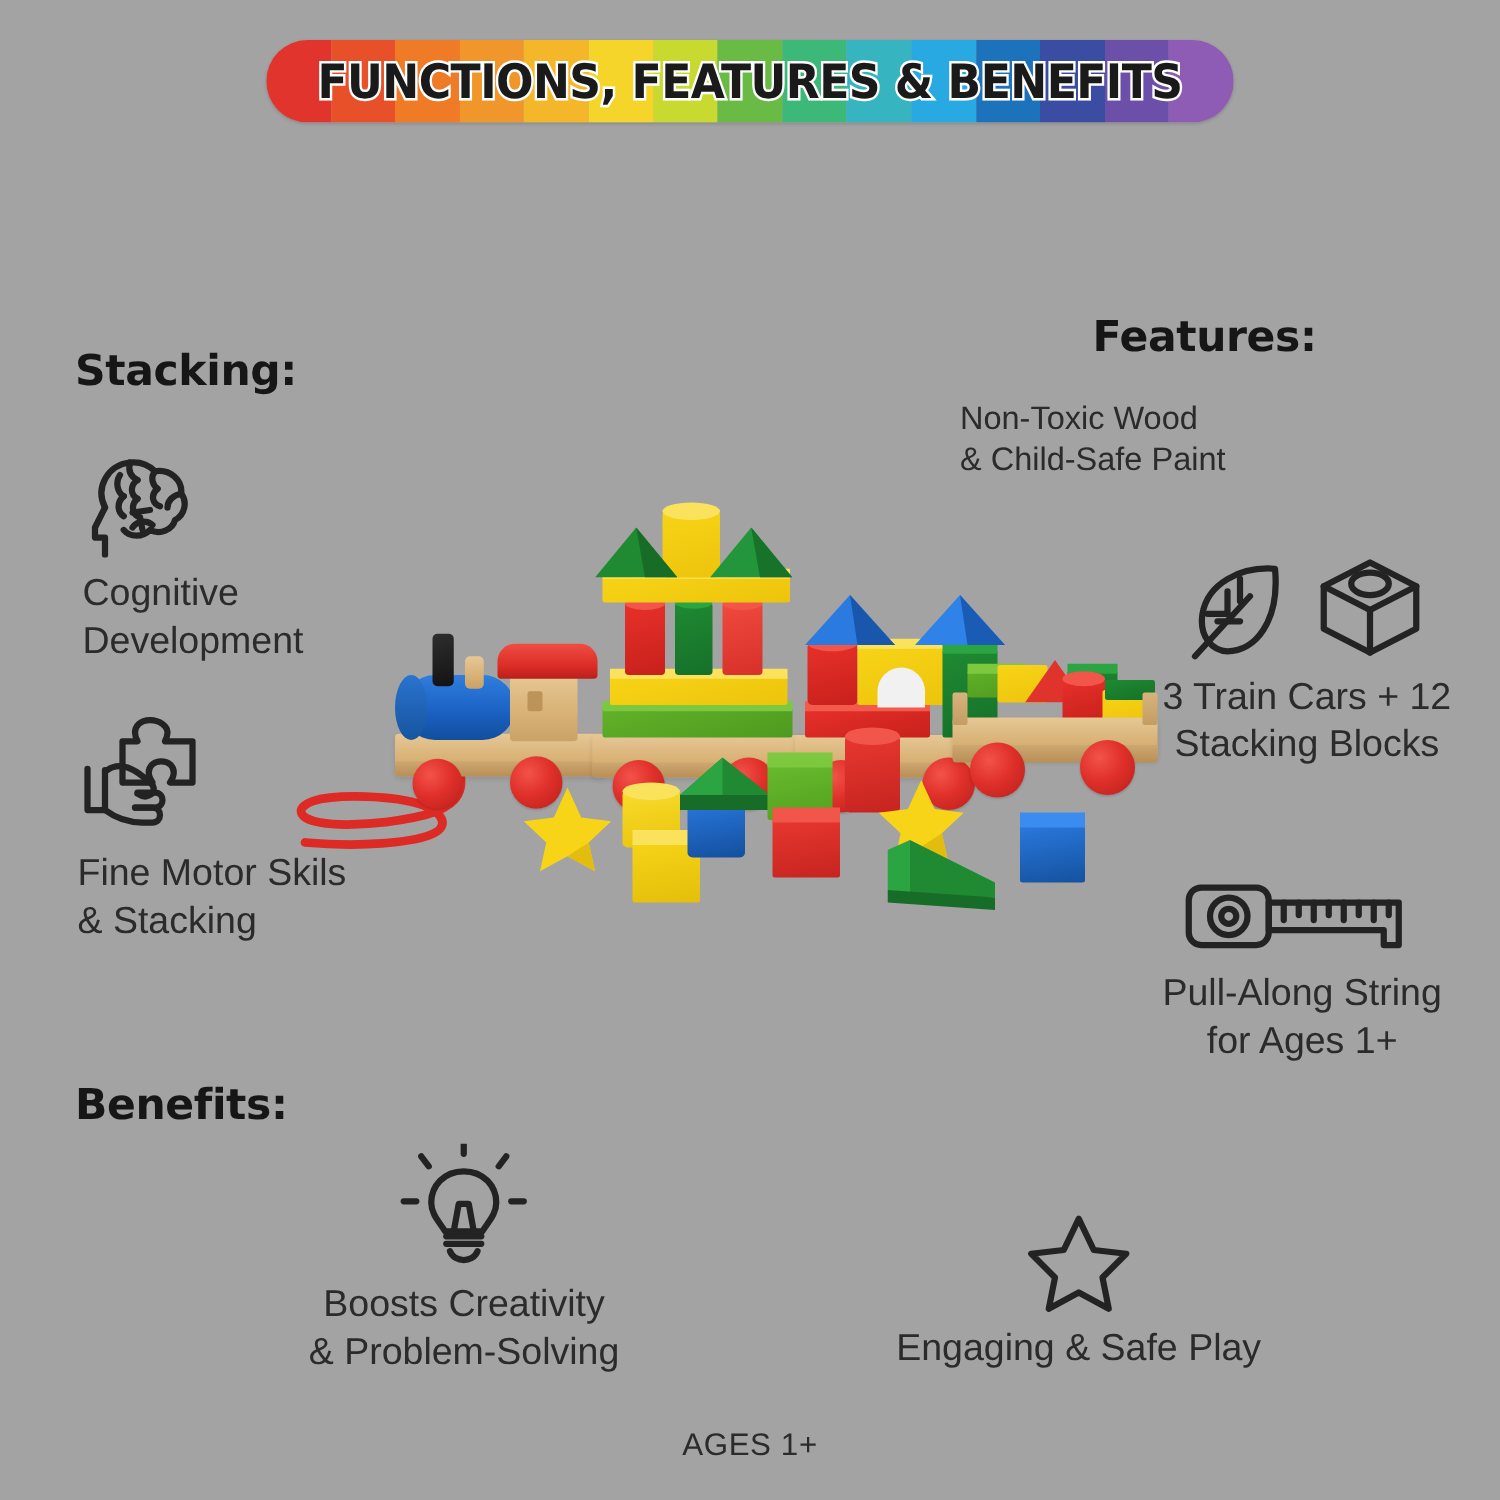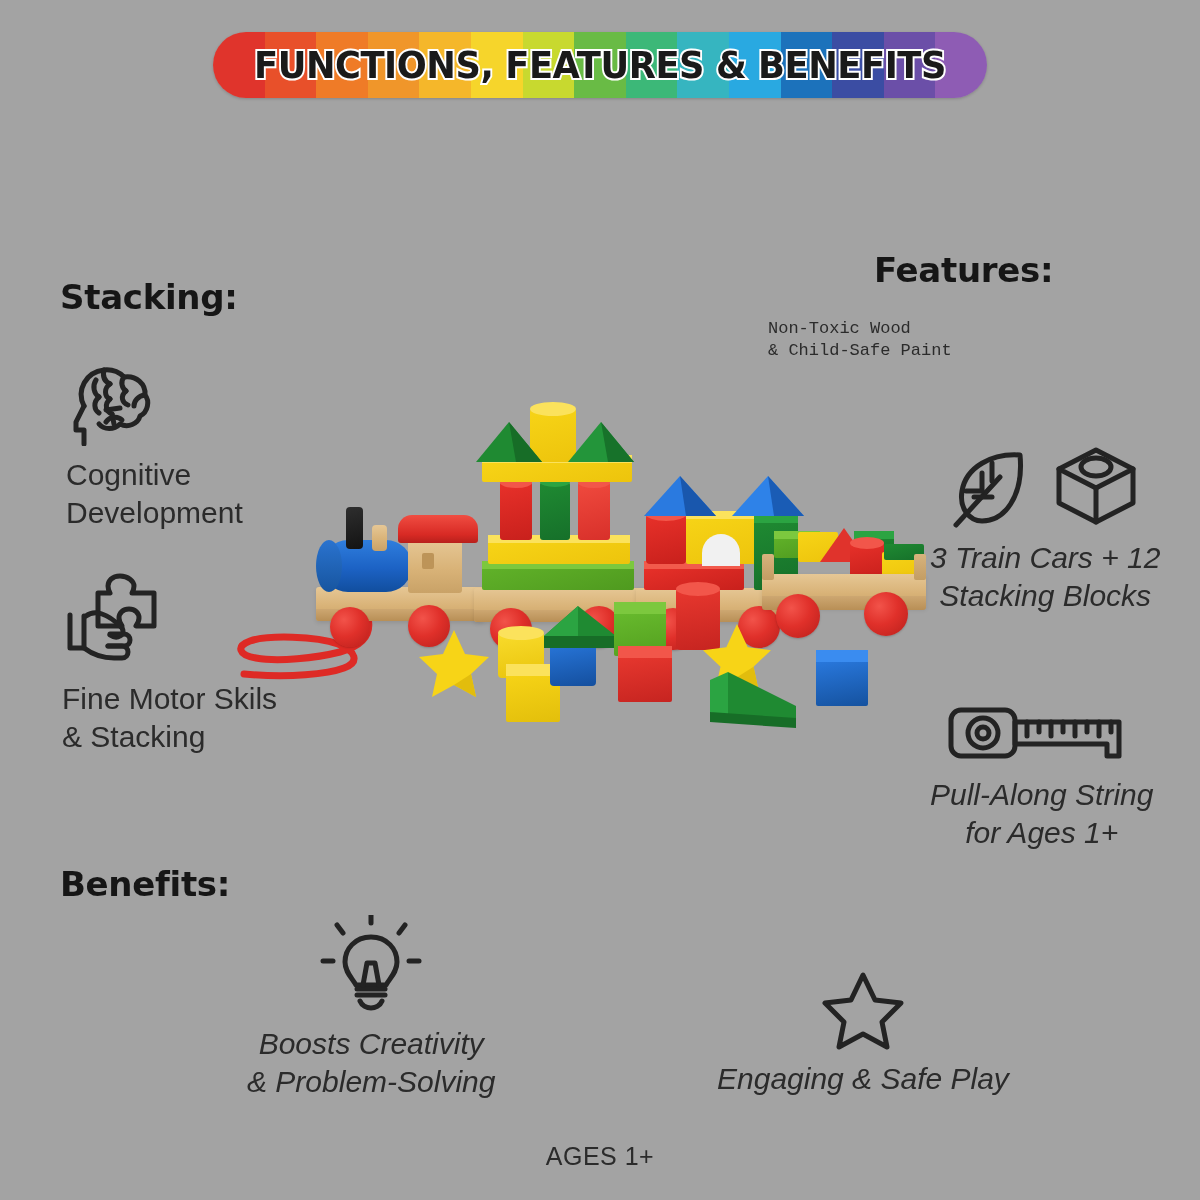--- a/index.html
+++ b/index.html
@@ -84,29 +84,29 @@
   }
   .item .caption {
     font-family: "Liberation Sans", sans-serif;
     font-size: 30px;
     line-height: 1.28;
     color: #2b2b2b;
     white-space: pre-line;
     margin-top: 10px;
   }
   .item.center { align-items: center; }
-  .item.center .caption { text-align: center; font-style: italic; }
+  .item.center .caption { text-align: center; }
 
   
   #item-cognitive { left: 66px; top: 360px; }
   #item-motor     { left: 62px; top: 570px; }
   #item-features-text {
     left: 768px; top: 318px;
   }
-  #item-features-text .caption { margin-top: 0; font-size: 17px; font-family: Liberation Mono, monospace; }
+  #item-features-text .caption { margin-top: 0; font-size: 26px; }
   #item-blocks    { left: 930px; top: 445px; }
   #item-string    { left: 930px; top: 700px; }
   #item-creativity{ left: 247px; top: 915px; }
   #item-play      { left: 717px; top: 970px; }
 
   .ages {
     position: absolute;
     left: 0; top: 1142px;
     width: 1200px;
     text-align: center;

